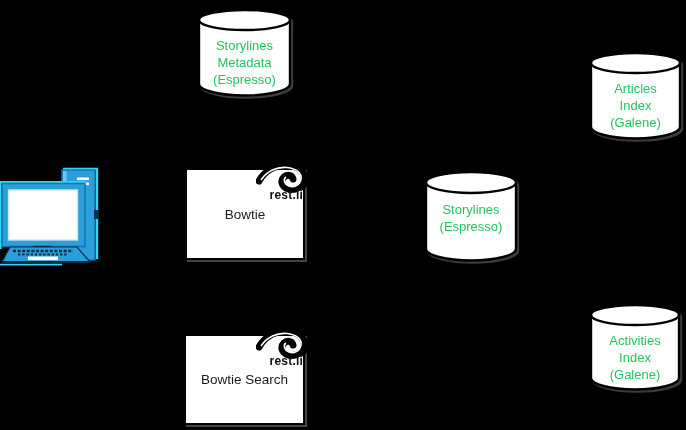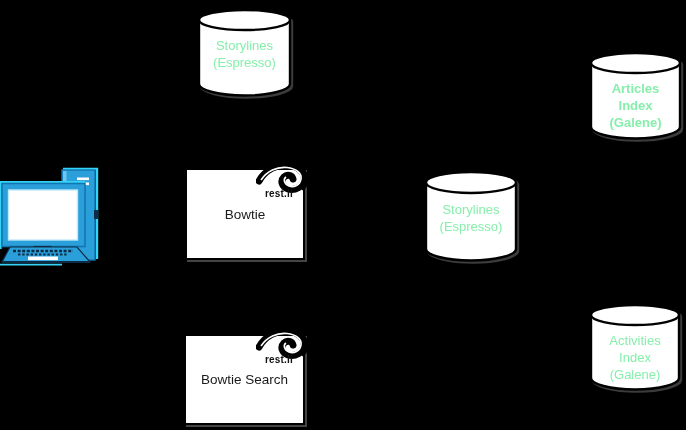--- a/index.html
+++ b/index.html
@@ -14,30 +14,30 @@
     box-shadow:2px 2px 0 rgba(150,150,150,.45);
     display:flex; align-items:center; justify-content:center;
     font-size:13.5px; color:#1a1a1a;
   }
   .svc-label { white-space:nowrap; }
 
   
   .restli { position:absolute; top:-9px; right:-7px; width:54px; height:42px; pointer-events:none; }
   .restli svg { position:absolute; left:0; top:0; }
   .restli-text {
-    position:absolute; right:17px; top:27px;
-    font-size:10px; font-weight:bold; color:#111; letter-spacing:.2px;
+    position:absolute; right:7px; top:27px;
+    font-size:12px; font-weight:bold; color:#111; letter-spacing:.2px;
   }
 
   
   .cyl svg.cyl-shape { position:absolute; left:0; top:0; width:100%; height:100%;
     filter:drop-shadow(2px 2px 0 rgba(150,150,150,.4)); }
   .cyl-label {
     position:absolute; left:0; right:0; top:29px;
-    text-align:center; font-size:13px; line-height:17px; color:#86efac;
+    text-align:center; font-size:13px; line-height:17px; color:#22c55e;
   }
 
   
   .computer svg { display:block; }
 </style>
 </head>
 <body>
 
 <div class="stage">
 
@@ -74,25 +74,26 @@
     </svg>
   </div>
 
   <div class="node cyl" style="left:197px; top:8px; width:95px; height:89px;">
     <svg class="cyl-shape" viewBox="0 0 95 89" preserveAspectRatio="none">
       <path d="M2 12 L2 76 C2 82 22 87.5 47.5 87.5 C73 87.5 93 82 93 76 L93 12" fill="#fff" stroke="#000" stroke-width="2.4"></path>
       <ellipse cx="47.5" cy="12" rx="45.5" ry="10" fill="#fff" stroke="#000" stroke-width="2.4"></ellipse>
     </svg>
     <div class="cyl-label">
       <div>Storylines</div>
+      <div>Metadata</div>
       <div>(Espresso)</div>
     </div>
   </div>
 
-  <div class="node cyl" style="left:589px; top:51px; width:93px; height:89px;font-weight:bold;">
+  <div class="node cyl" style="left:589px; top:51px; width:93px; height:89px;">
     <svg class="cyl-shape" viewBox="0 0 93 89" preserveAspectRatio="none">
       <path d="M2 12 L2 76 C2 82 21.5 87.5 46.5 87.5 C71.5 87.5 91 82 91 76 L91 12" fill="#fff" stroke="#000" stroke-width="2.4"></path>
       <ellipse cx="46.5" cy="12" rx="44.5" ry="10" fill="#fff" stroke="#000" stroke-width="2.4"></ellipse>
     </svg>
     <div class="cyl-label">
       <div>Articles</div>
       <div>Index</div>
       <div>(Galene)</div>
     </div>
   </div>

